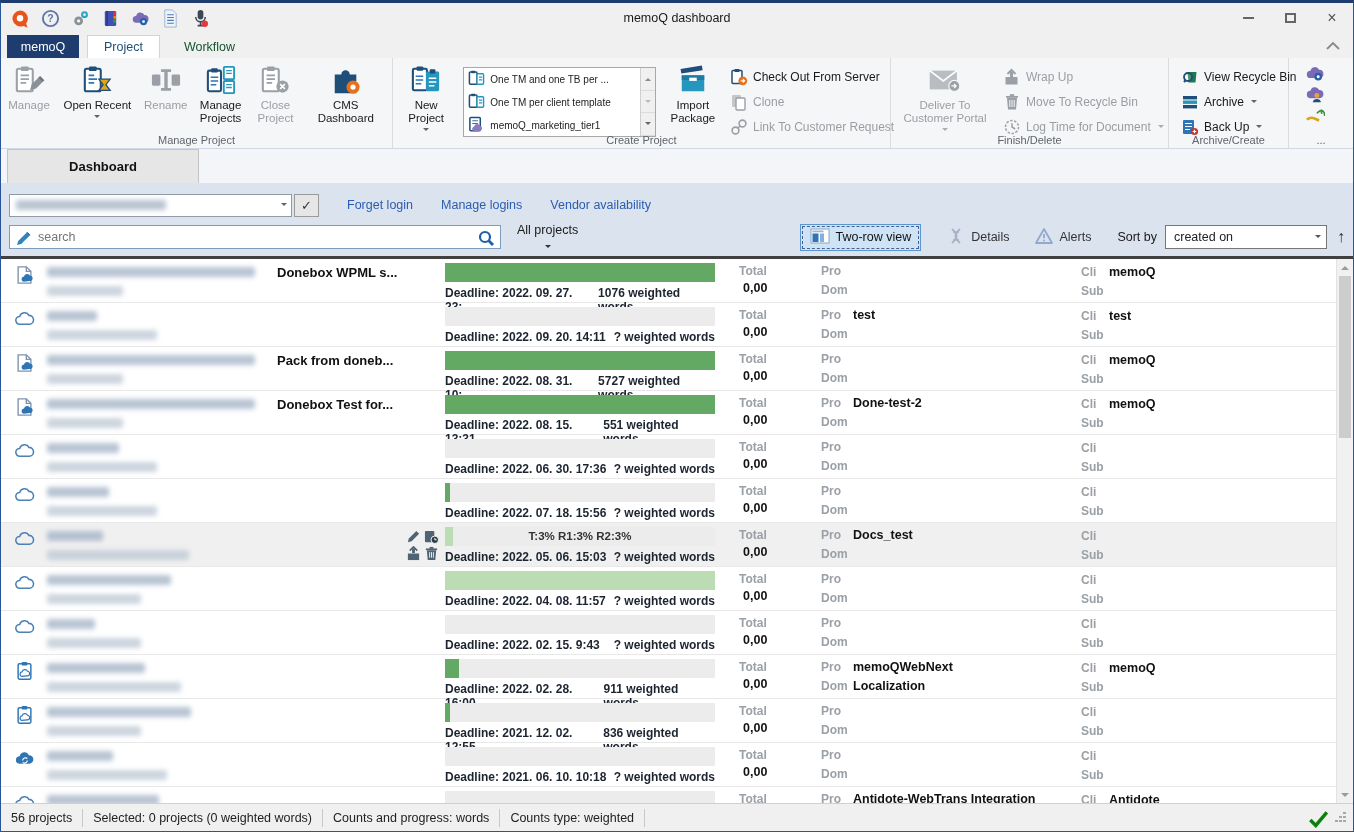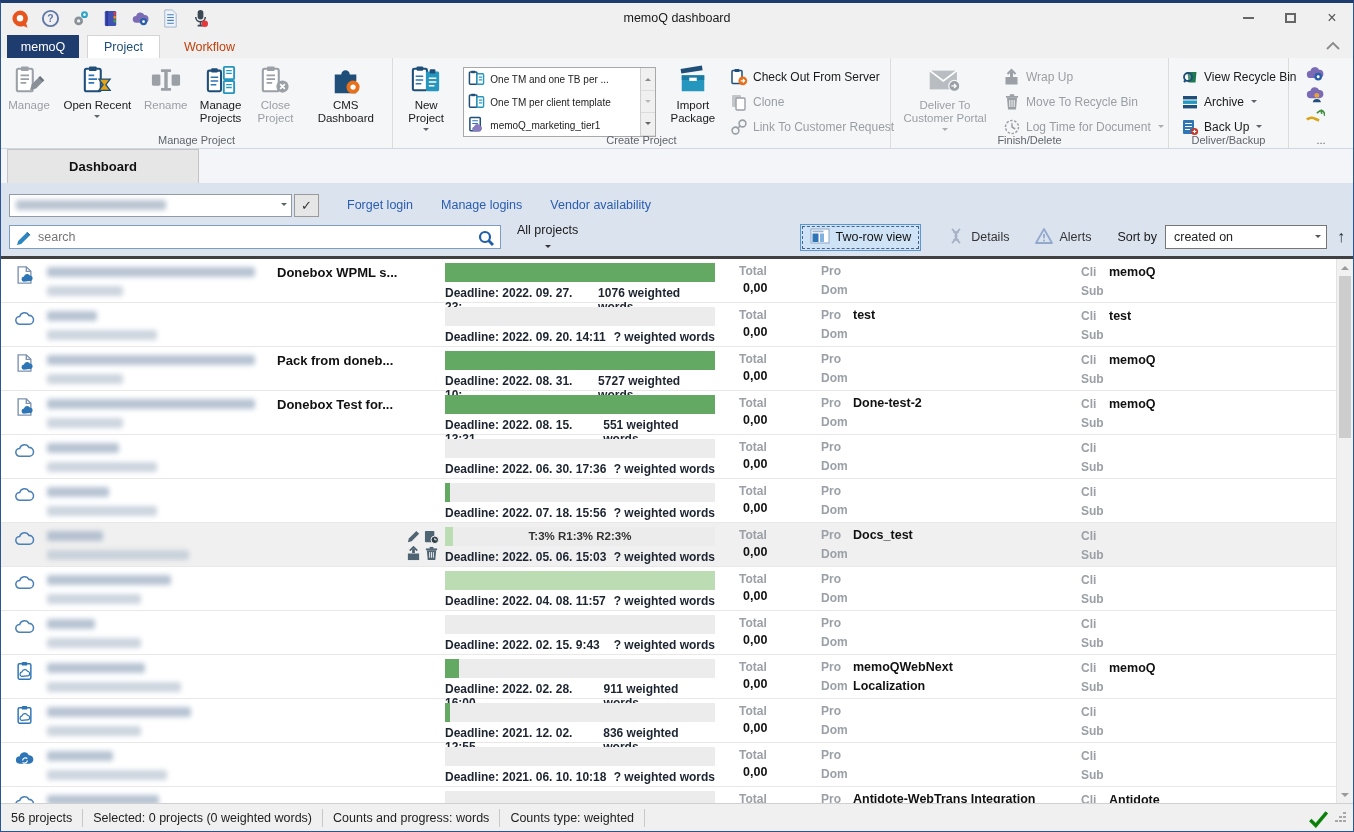--- a/index.html
+++ b/index.html
@@ -15,21 +15,21 @@
   .win-title { position:absolute; left:0; right:0; text-align:center; font-size:12.5px; color:#1a1a1a; pointer-events:none; }
   .win-controls { margin-left:auto; display:flex; align-items:center; height:100%; }
   .wc { width:42px; height:100%; display:flex; align-items:center; justify-content:center; color:#555; }
   .wc .min-glyph { width:11px; height:2px; background:#666; display:inline-block; }
   .wc .max-glyph { width:11px; height:10px; border:2px solid #666; display:inline-block; }
   .wc.close { font-size:16px; color:#555; }
 
   
   .tabrow { height:25px; background:#f0f0f0; display:flex; align-items:flex-end; position:relative; }
   .tab-brand { width:72px; height:23px; background:#1e3c6e; color:#fff; display:flex; align-items:center; justify-content:center; margin-left:6px; font-size:12.5px; }
-  .rtab { height:23px; padding:0 16px; display:flex; align-items:center; font-size:12.5px; color:#c2410c; margin-left:8px; }
+  .rtab { height:23px; padding:0 16px; display:flex; align-items:center; font-size:12.5px; color:#14532d; margin-left:8px; }
   .rtab.active { background:#fff; border:1px solid #d4d4d4; border-bottom:none; color:#1f4e79; }
   .ribbon-collapse { position:absolute; right:12px; bottom:4px; width:16px; height:14px; }
 
   
   .ribbon { height:91px; background:#f5f6f8; border-bottom:1px solid #cfd8e4; display:flex; }
   .rgroup { position:relative; border-right:1px solid #dcdcdc; padding:3px 2px 14px 2px; display:flex; align-items:flex-start; }
   .glabel { position:absolute; bottom:0; left:0; right:0; text-align:center; font-size:11px; color:#5f646b; padding-bottom:2px; }
   .rbtn { display:flex; flex-direction:column; align-items:center; text-align:center; padding:3px 2px; }
   .rbtn .ric { width:36px; height:32px; display:flex; align-items:center; justify-content:center; }
   .rbtn .ric svg { width:34px; height:30px; }
@@ -474,21 +474,21 @@
                 <rect x="2" y="2" width="11" height="14" rx="1" fill="#2e75b6"></rect>
                 <path d="M4 5.5h7M4 8.5h7M4 11.5h5" stroke="#fff" stroke-width="1.2"></path>
                 <circle cx="13.5" cy="13.5" r="3.6" fill="#c0392b"></circle>
                 <path d="M13.5 11.7v3.6m-1.8-1.8h3.6" stroke="#fff" stroke-width="1.2"></path>
               </svg>
             </span>
           <span>Back Up</span>
           <span class="caret-d"></span>
         </div>
       </div>
-      <div class="glabel">Deliver/Backup</div>
+      <div class="glabel">Archive/Create</div>
     </div>
 
     <div class="rgroup" style="width:64px;border-right:none">
       <div class="ovf-stack">
         <span class="ric16"><svg viewBox="0 0 22 18">
               <path d="M6 14a4 4 0 0 1 0-8 5 5 0 0 1 9.5-1 4 4 0 0 1 .5 9z" fill="#7b6bb5"></path>
               <circle cx="14.5" cy="12.5" r="4.2" fill="#2b5ea8"></circle>
               <circle cx="14.5" cy="12.5" r="1.6" fill="#fff"></circle>
             </svg></span>
         <span class="ric16"><svg viewBox="0 0 22 18">

